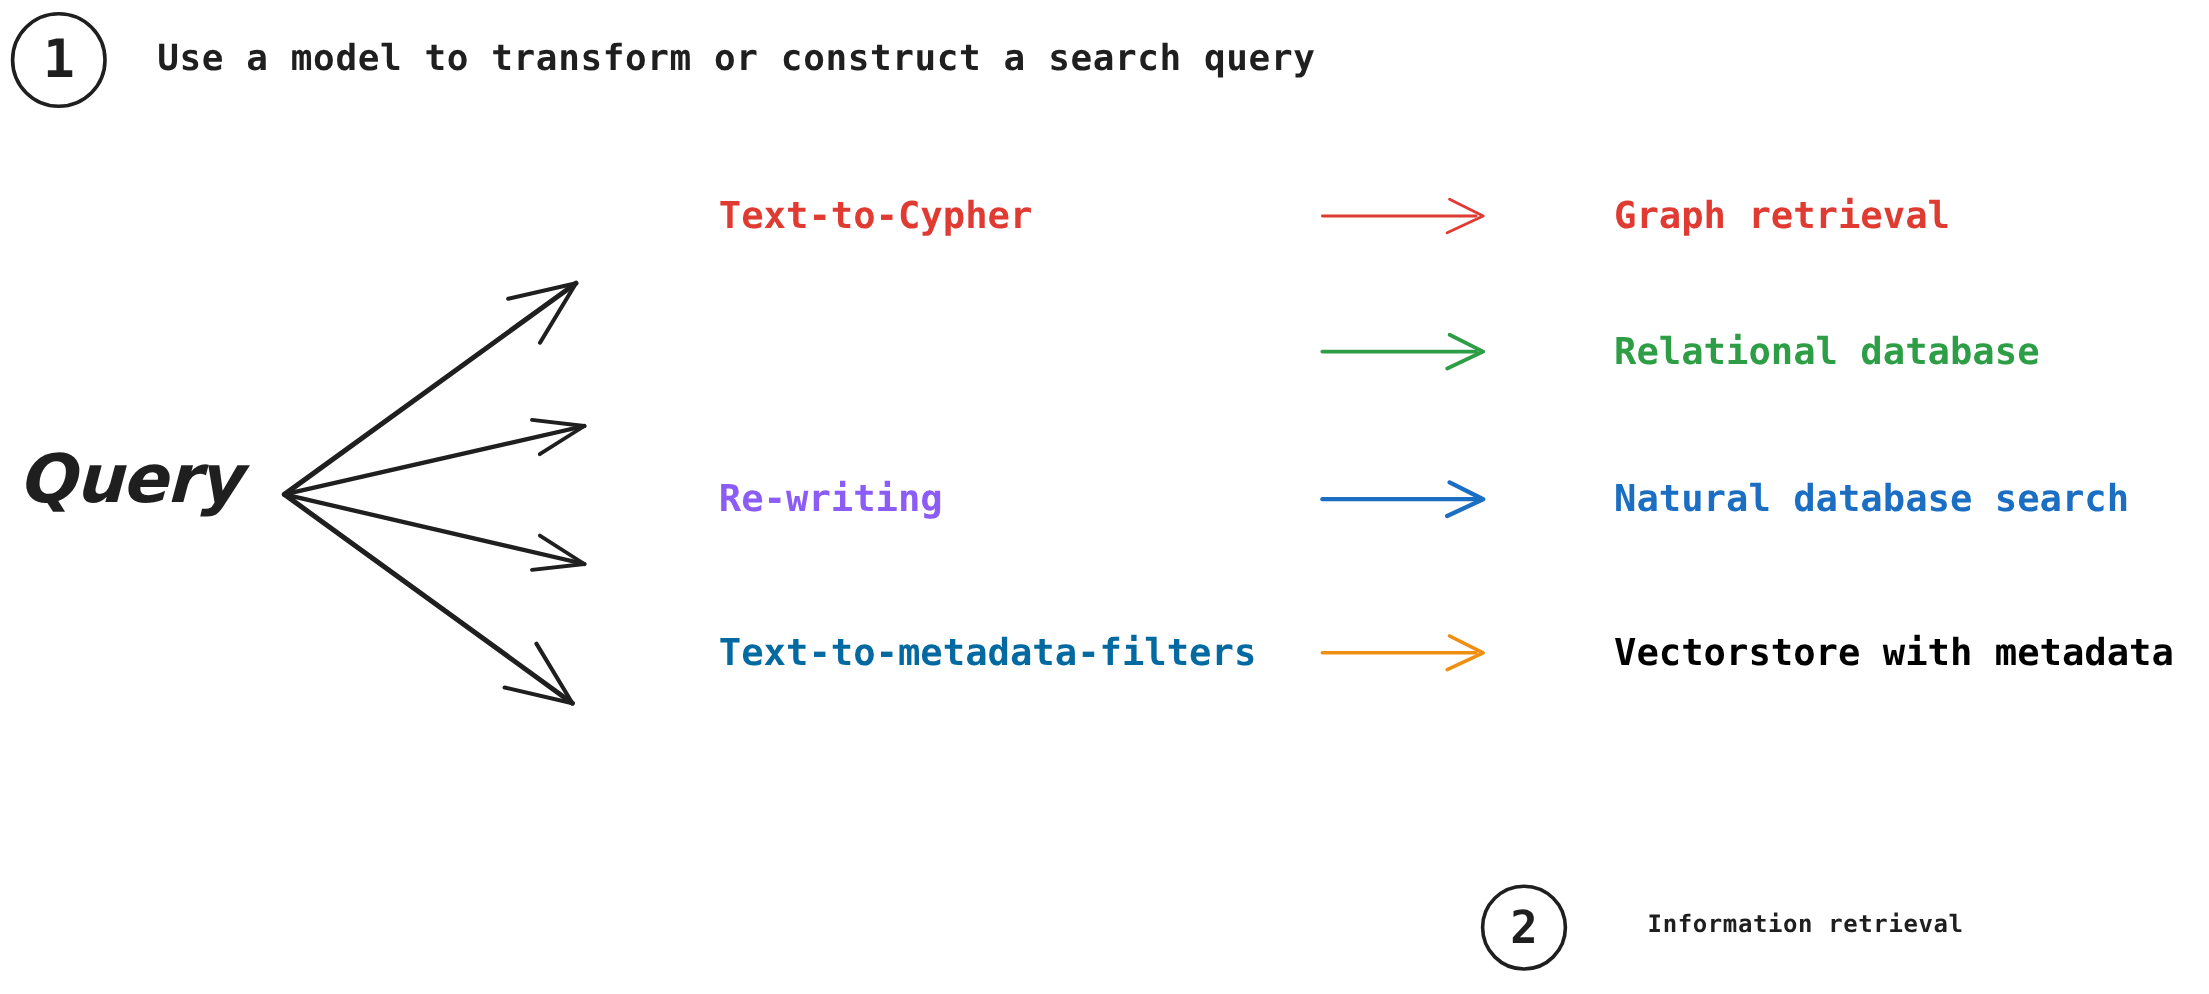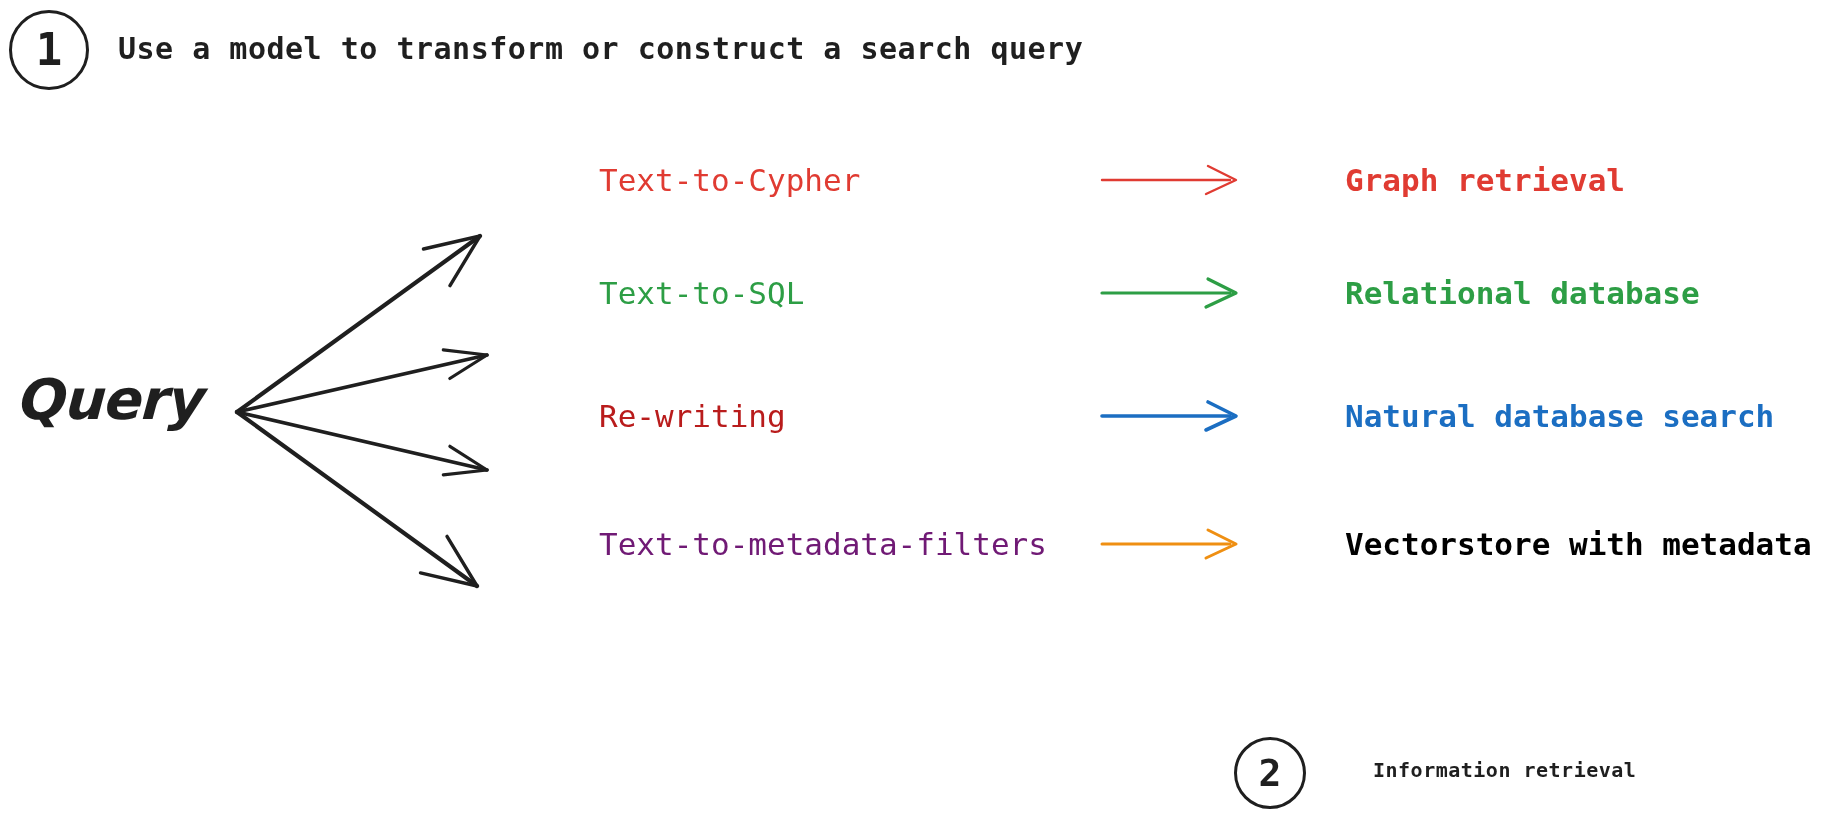--- a/index.html
+++ b/index.html
@@ -50,21 +50,21 @@
 
   .step-caption {
     position: absolute;
     color: #1f1f1f;
     font-family: "DejaVu Sans Mono", "Liberation Mono", monospace;
     font-weight: 700;
     white-space: nowrap;
     line-height: 1;
   }
   #step1-caption {
-    left: 118px;
+    left: 131px;
     top: 34px;
     font-size: 30px;
     letter-spacing: 0.5px;
   }
   #step2-caption {
     left: 1373px;
     top: 760px;
     font-size: 20px;
     letter-spacing: 0.5px;
   }
@@ -105,21 +105,21 @@
   }
   .branch-source {
     position: absolute;
     left: 599px;
     top: 0;
     height: 60px;
     display: flex;
     align-items: center;
     font-family: "DejaVu Sans Mono", "Liberation Mono", monospace;
     font-size: 31px;
-    font-weight: 400;
+    font-weight: 700;
     white-space: nowrap;
     letter-spacing: 0px;
   }
   .branch-arrow {
     position: absolute;
     left: 1100px;
     top: 0;
     width: 180px;
     height: 60px;
   }
@@ -165,39 +165,38 @@
   <div class="branch-row" id="row-0" style="top: 150px;">
     <div class="branch-source" style="color: rgb(224, 59, 50);">Text-to-Cypher</div>
     <svg class="branch-arrow" viewBox="0 0 180 60">
       <path d="M2 30 L130 30" stroke="#e03b32" stroke-width="2.4" fill="none" stroke-linecap="round"></path>
       <path d="M108 16 L136 30 L106 44" stroke="#e03b32" stroke-width="2.4" fill="none" stroke-linecap="round" stroke-linejoin="round"></path>
     </svg>
     <div class="branch-target" style="color: rgb(224, 59, 50);">Graph retrieval</div>
   </div>
 
   <div class="branch-row" id="row-1" style="top: 263px;">
-    <div class="branch-source" style="color: rgb(45, 158, 69);">Text-to-SQL</div>
     <svg class="branch-arrow" viewBox="0 0 180 60">
       <path d="M2 30 L130 30" stroke="#2d9e45" stroke-width="3.2" fill="none" stroke-linecap="round"></path>
       <path d="M108 16 L136 30 L106 44" stroke="#2d9e45" stroke-width="3.2" fill="none" stroke-linecap="round" stroke-linejoin="round"></path>
     </svg>
     <div class="branch-target" style="color: rgb(45, 158, 69); text-align: right;">Relational database</div>
   </div>
 
   <div class="branch-row" id="row-2" style="top: 386px;">
-    <div class="branch-source" style="color: #b91c1c;">Re-writing</div>
+    <div class="branch-source" style="color: #8b5cf6;">Re-writing</div>
     <svg class="branch-arrow" viewBox="0 0 180 60">
       <path d="M2 30 L130 30" stroke="#1b6ec2" stroke-width="3.6" fill="none" stroke-linecap="round"></path>
       <path d="M108 16 L136 30 L106 44" stroke="#1b6ec2" stroke-width="3.6" fill="none" stroke-linecap="round" stroke-linejoin="round"></path>
     </svg>
     <div class="branch-target" style="color: rgb(27, 110, 194);">Natural database search</div>
   </div>
 
   <div class="branch-row" id="row-3" style="top: 514px;">
-    <div class="branch-source" style="color: #701a75;">Text-to-metadata-filters</div>
+    <div class="branch-source" style="color: #0369a1;">Text-to-metadata-filters</div>
     <svg class="branch-arrow" viewBox="0 0 180 60">
       <path d="M2 30 L130 30" stroke="#ef8f12" stroke-width="3" fill="none" stroke-linecap="round"></path>
       <path d="M108 16 L136 30 L106 44" stroke="#ef8f12" stroke-width="3" fill="none" stroke-linecap="round" stroke-linejoin="round"></path>
     </svg>
     <div class="branch-target" style="color: #000000;">Vectorstore with metadata</div>
   </div>
 
   <div class="step-badge" id="step2-badge">
     <span>2</span>
   </div>

